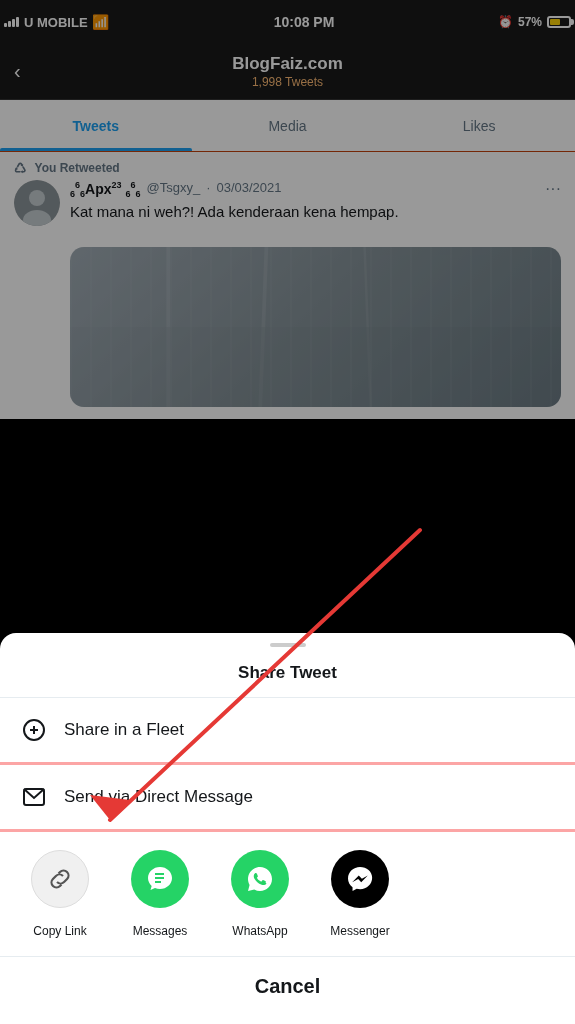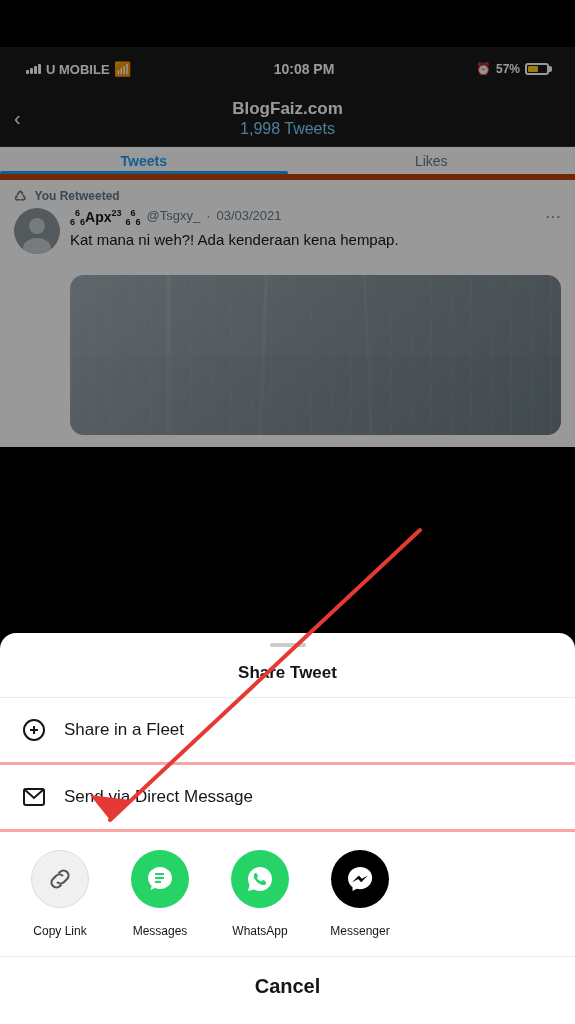--- a/index.html
+++ b/index.html
@@ -12,25 +12,24 @@
       background: #000;
     }
 
     
     .status-bar {
       background: #1a1a1a;
       height: 44px;
       display: flex;
       align-items: center;
       justify-content: space-between;
-      padding: 0 26px;
+      padding: 0 4px;
       color: #fff;
       font-size: 13px;
       font-weight: 600;
-      margin-top: 47px;
     }
     .status-left { display: flex; align-items: center; gap: 5px; }
     .status-center { font-size: 14px; font-weight: 600; }
     .status-right { display: flex; align-items: center; gap: 5px; font-size: 12px; }
     .battery-icon {
       width: 24px; height: 12px;
       border: 2px solid #fff;
       border-radius: 3px;
       position: relative;
       display: inline-flex;
@@ -75,28 +74,28 @@
     }
     .back-btn {
       position: absolute;
       left: 14px;
       color: #fff;
       font-size: 20px;
       cursor: pointer;
     }
     .header-title { text-align: center; }
     .header-title-main { color: #fff; font-size: 17px; font-weight: 700; }
-    .header-title-sub { color: #7dd3fc; font-size: 16px; margin-top: 1px; }
+    .header-title-sub { color: #fdba74; font-size: 12px; margin-top: 1px; }
 
     
     .tabs {
       background: #fff;
       display: flex;
-      border-bottom: 6px solid #c2410c;
-      height: 33px;
+      border-bottom: 1px solid #c2410c;
+      height: 52px;
     }
     .tab {
       flex: 1;
       display: flex;
       align-items: center;
       justify-content: center;
       font-size: 14px;
       font-weight: 500;
       color: #657786;
       cursor: pointer;
@@ -354,20 +353,23 @@
       <div class="header-title-main">BlogFaiz.com</div>
       <div class="header-title-sub">1,998 Tweets</div>
     </div>
   </div>
 
   <div class="tabs">
     <div class="tab active">
       <span>Tweets</span>
     </div>
     <div class="tab">
+      <span>Media</span>
+    </div>
+    <div class="tab">
       <span>Likes</span>
     </div>
   </div>
 
   <div class="tweet-feed">
     <div class="retweet-label">
       <span style="font-size:14px;">♺</span>
       <span>You Retweeted</span>
     </div>
     <div class="tweet-content">

